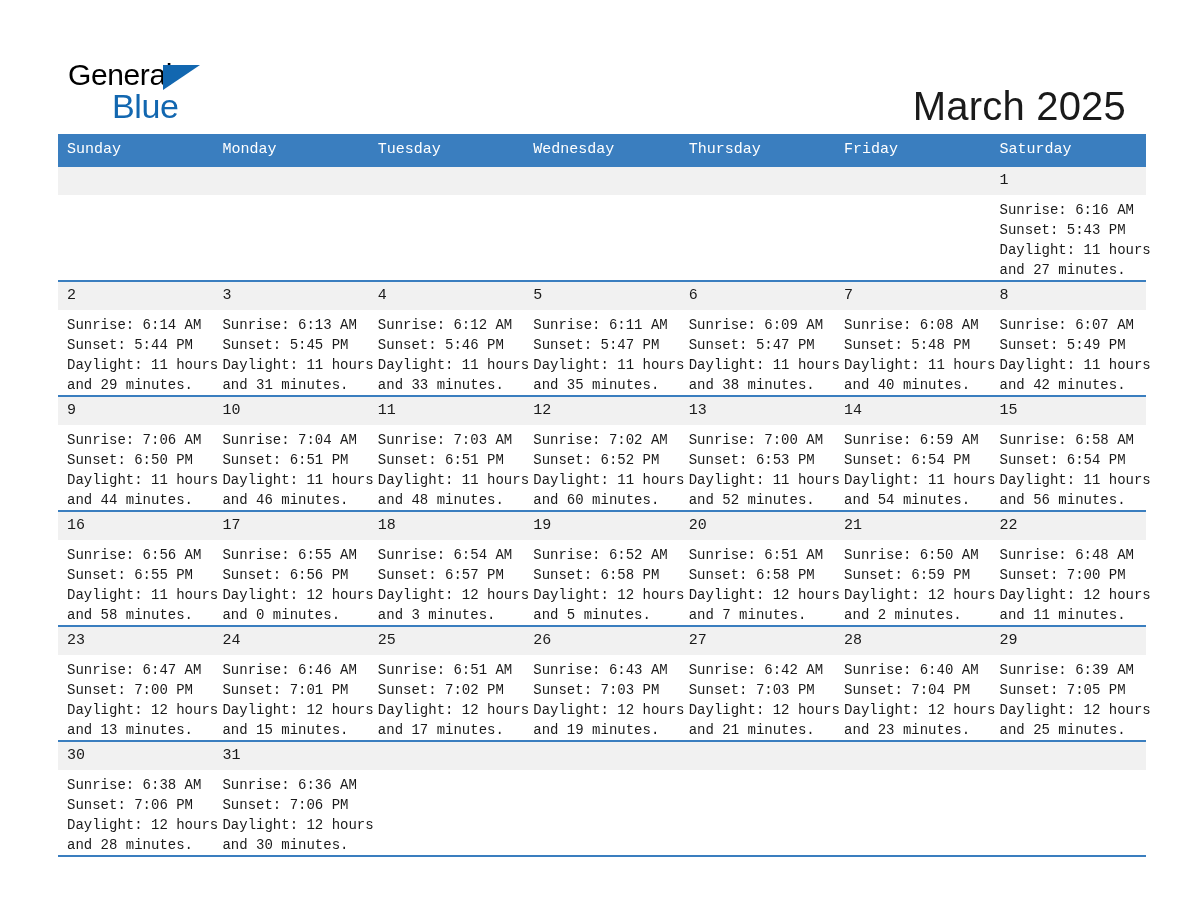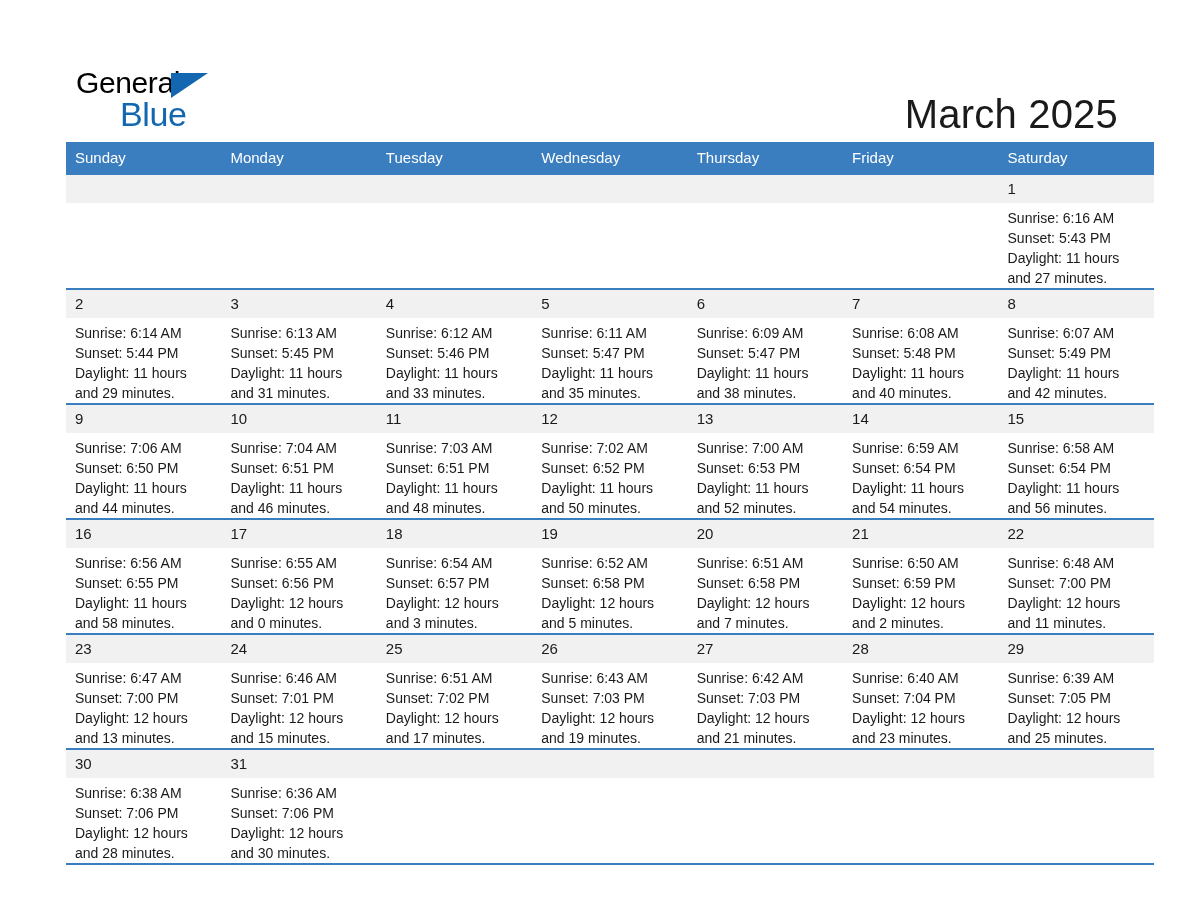--- a/index.html
+++ b/index.html
@@ -13,21 +13,21 @@
     width: 1188px;
     height: 918px;
     font-family: "Liberation Sans", sans-serif;
     color: #000000;
     overflow: hidden;
   }
   .page {
     position: relative;
     width: 1188px;
     height: 918px;
-    padding: 16px;
+    padding: 8px;
   }
 
   
   .masthead {
     display: flex;
     align-items: flex-start;
     justify-content: space-between;
     padding: 48px 52px 0 52px;
     height: 112px;
   }
@@ -87,20 +87,21 @@
     color: #1a1a1a;
     margin: 6px 0 0 0;
   }
 
   
   .calendar {
     margin: 14px 50px 0 50px;
     width: 1088px;
     border-collapse: collapse;
     table-layout: fixed;
+    font-family: Liberation Mono, monospace;
   }
   .calendar th {
     background: #3a7ebf;
     color: #ffffff;
     font-weight: normal;
     font-size: 15px;
     line-height: 18px;
     text-align: left;
     padding: 7px 0 8px 9px;
     border: none;
@@ -371,21 +372,21 @@
               </div>
             </div>
           </td>
           <td>
             <div class="daycell">
               <div class="daynum">12</div>
               <div class="dayinfo">
                 <div>Sunrise: 7:02 AM</div>
                 <div>Sunset: 6:52 PM</div>
                 <div>Daylight: 11 hours</div>
-                <div>and 50 minutes.</div>
+                <div>and 60 minutes.</div>
               </div>
             </div>
           </td>
           <td>
             <div class="daycell">
               <div class="daynum">13</div>
               <div class="dayinfo">
                 <div>Sunrise: 7:00 AM</div>
                 <div>Sunset: 6:53 PM</div>
                 <div>Daylight: 11 hours</div>

